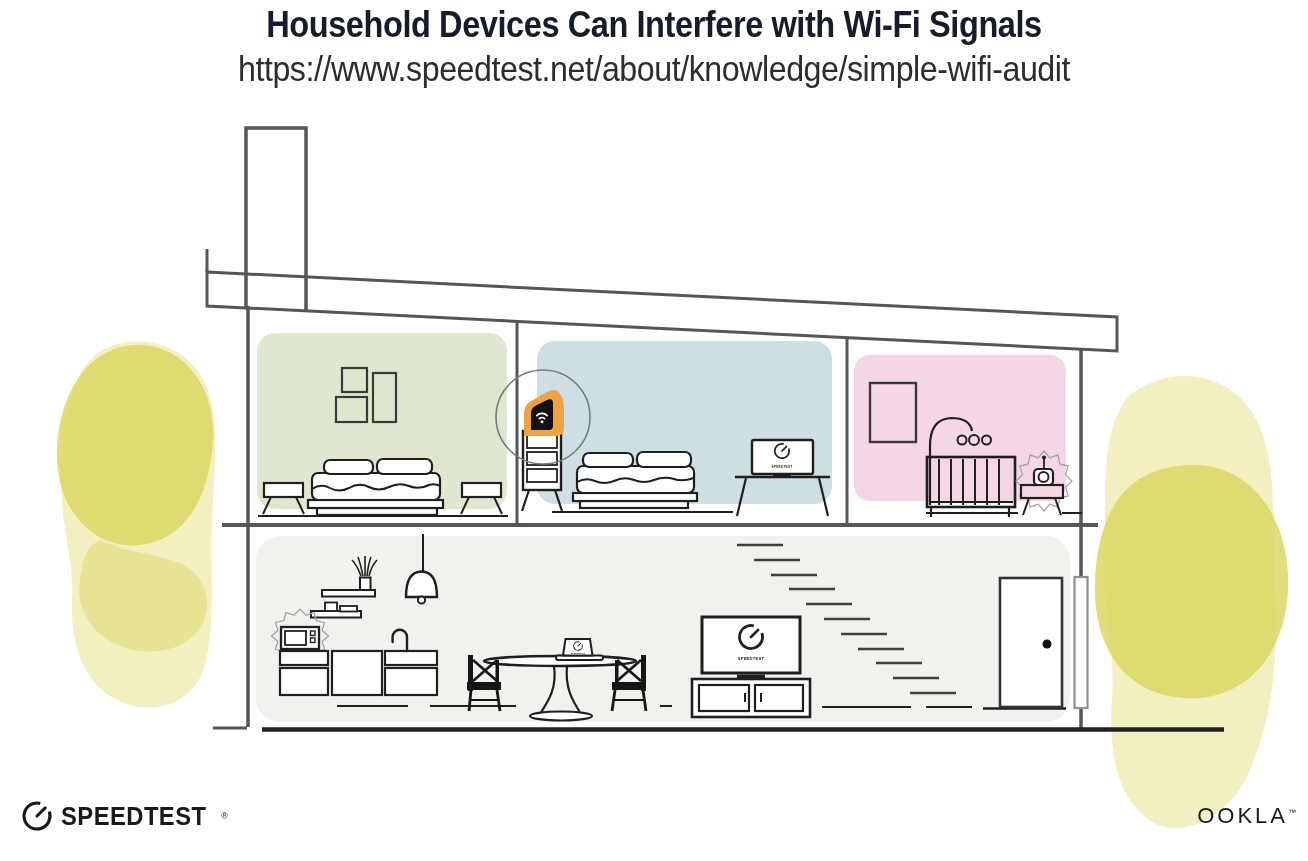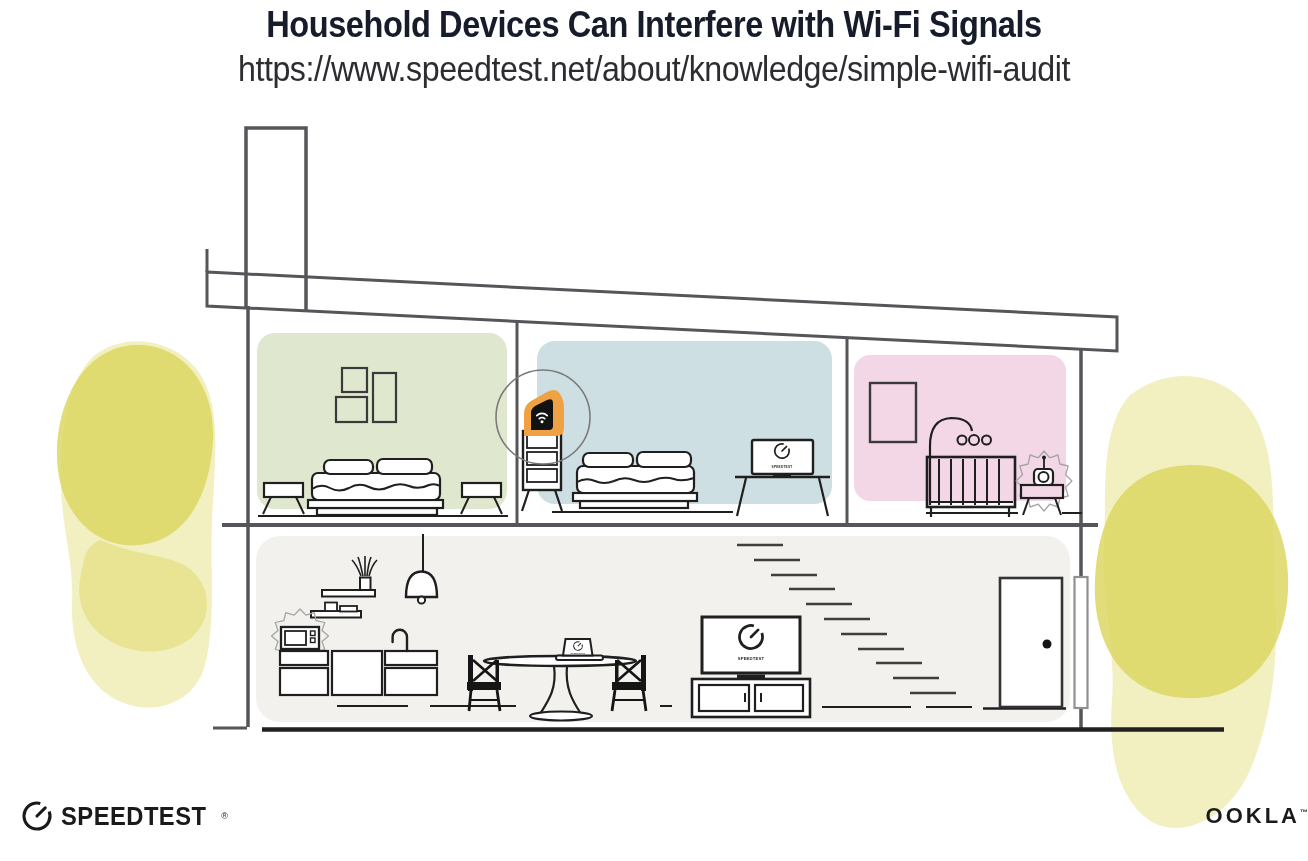--- a/index.html
+++ b/index.html
@@ -10,22 +10,22 @@
   .hdr h1{margin:0;font-size:37px;font-weight:700;letter-spacing:-0.5px;
           color:var(--title-color,#171c2b);transform:scaleX(.88);transform-origin:center;}
   .hdr .url{margin-top:3px;font-size:35px;font-weight:400;letter-spacing:-0.5px;
           color:var(--url-color,#2d2d31);transform:scaleX(.92);transform-origin:center;}
   
   .foot-left{position:absolute;left:20px;top:799px;display:flex;align-items:center;gap:7px;
              color:var(--logo-black,#1a1a1a);}
   .foot-left .word{font-size:25px;font-weight:700;letter-spacing:.5px;transform:scaleX(.95);
              transform-origin:left center;}
   .foot-left sup{font-size:9px;font-weight:400;vertical-align:top;}
-  .foot-right{position:absolute;right:0;top:803px;color:var(--logo-black,#1a1a1a);
-             font-size:22px;font-weight:700;letter-spacing:3px;}
+  .foot-right{position:absolute;right:12px;top:803px;color:var(--logo-black,#1a1a1a);
+             font-size:22px;font-weight:400;letter-spacing:3px;}
   .foot-right sup{font-size:8px;letter-spacing:0;}
   
   .screen-label{font-family:"Liberation Sans",sans-serif;font-weight:700;fill:#1f1f1f;
              text-anchor:middle;letter-spacing:.2px;}
   .room-green{fill:var(--room-green,#dfe8ce);}
   .room-blue{fill:var(--room-blue,#cddfe2);}
   .room-pink{fill:var(--room-pink,#f4d7e6);}
   .room-gray{fill:var(--room-gray,#f2f1ee);}
   .orange{fill:var(--highlight-orange,#efa243);}
   .router{fill:var(--router-black,#121212);}

